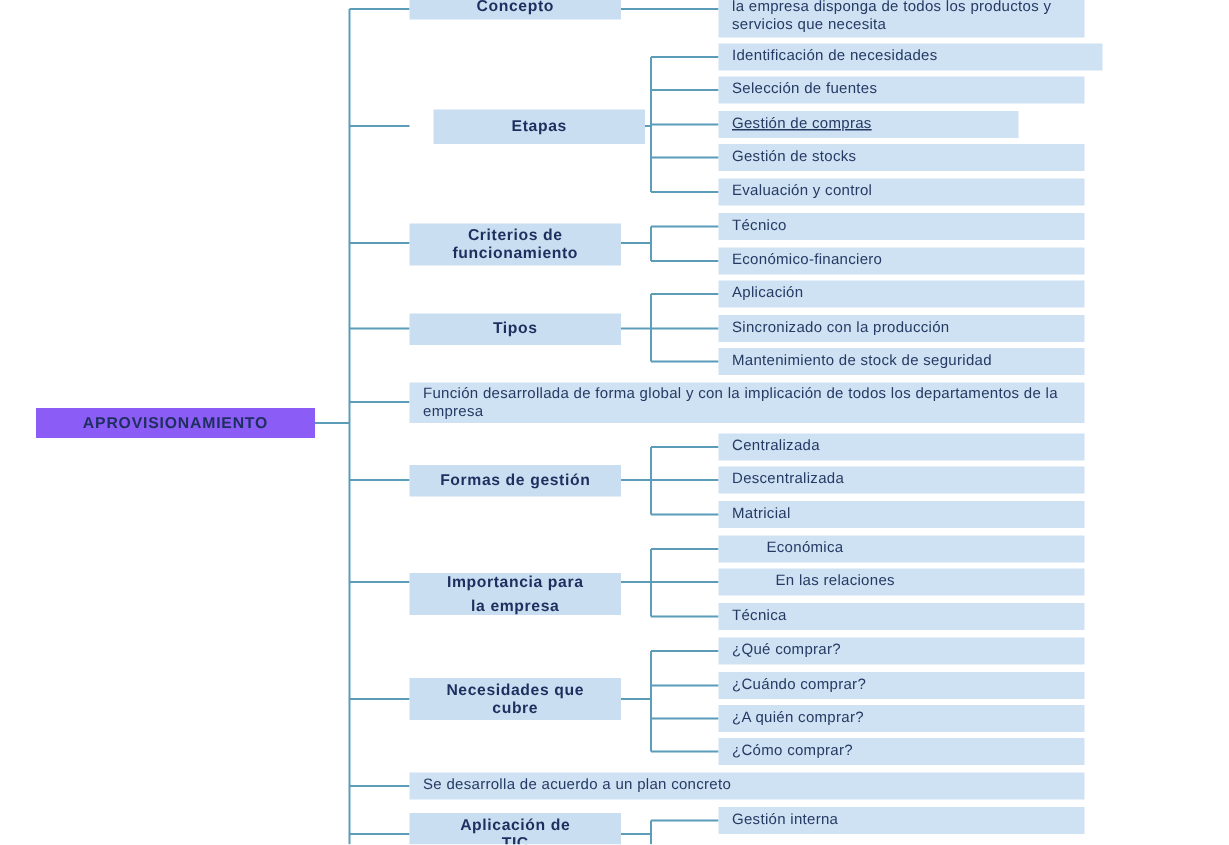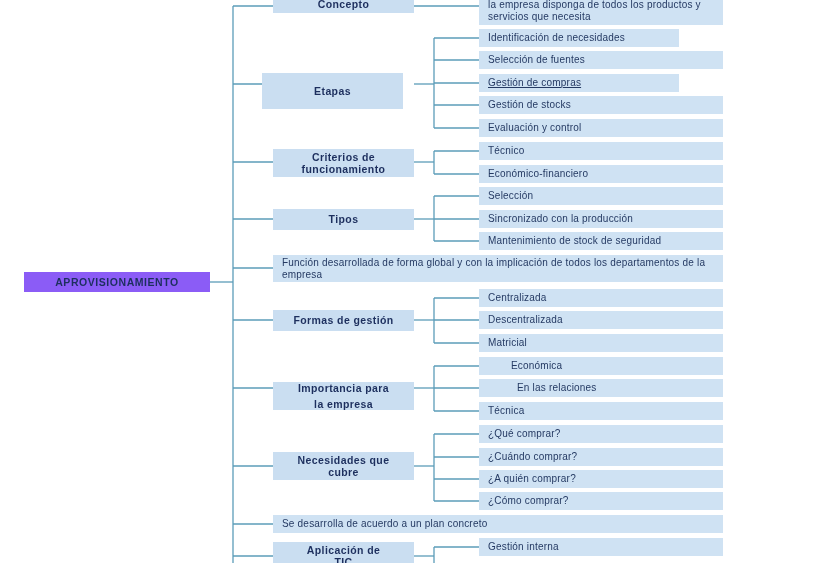--- a/index.html
+++ b/index.html
@@ -148,24 +148,24 @@
     <span class="txt">APROVISIONAMIENTO</span>
   </div>
 
   <div class="node branch" style="left:273px; top:-5px; width:141px; height:18px;">
     <span class="txt">Concepto</span>
   </div>
   <div class="node wide" style="left:479px; top:-3px; width:244px; height:28px;">
     <span class="txt">la empresa disponga de todos los productos y servicios que necesita</span>
   </div>
 
-  <div class="node branch" style="left:262px; top:73px; width:141px; height:36px;">
+  <div class="node branch" style="left:289px; top:73px; width:141px; height:23px;">
     <span class="txt">Etapas</span>
   </div>
-  <div class="node leaf" style="left:479px; top:29px; width:200px; height:18px;">
+  <div class="node leaf" style="left:479px; top:29px; width:256px; height:18px;">
     <span class="txt">Identificación de necesidades</span>
   </div>
   <div class="node leaf" style="left:479px; top:51px; width:244px; height:18px;">
     <span class="txt">Selección de fuentes</span>
   </div>
   <div class="node leaf" style="left:479px; top:74px; width:200px; height:18px;text-decoration:underline;">
     <span class="txt">Gestión de compras</span>
   </div>
   <div class="node leaf" style="left:479px; top:96px; width:244px; height:18px;">
     <span class="txt">Gestión de stocks</span>
@@ -182,21 +182,21 @@
     <span class="txt">Técnico</span>
   </div>
   <div class="node leaf" style="left:479px; top:165px; width:244px; height:18px;">
     <span class="txt">Económico-financiero</span>
   </div>
 
   <div class="node branch" style="left:273px; top:209px; width:141px; height:21px;">
     <span class="txt">Tipos</span>
   </div>
   <div class="node leaf" style="left:479px; top:187px; width:244px; height:18px;">
-    <span class="txt">Selección</span>
+    <span class="txt">Aplicación</span>
   </div>
   <div class="node leaf" style="left:479px; top:210px; width:244px; height:18px;">
     <span class="txt">Sincronizado con la producción</span>
   </div>
   <div class="node leaf" style="left:479px; top:232px; width:244px; height:18px;">
     <span class="txt">Mantenimiento de stock de seguridad</span>
   </div>
 
   <div class="node wide" style="left:273px; top:255px; width:450px; height:27px; padding-right:6px;">
     <span class="txt">Función desarrollada de forma global y con la implicación de todos los departamentos de la empresa</span>

